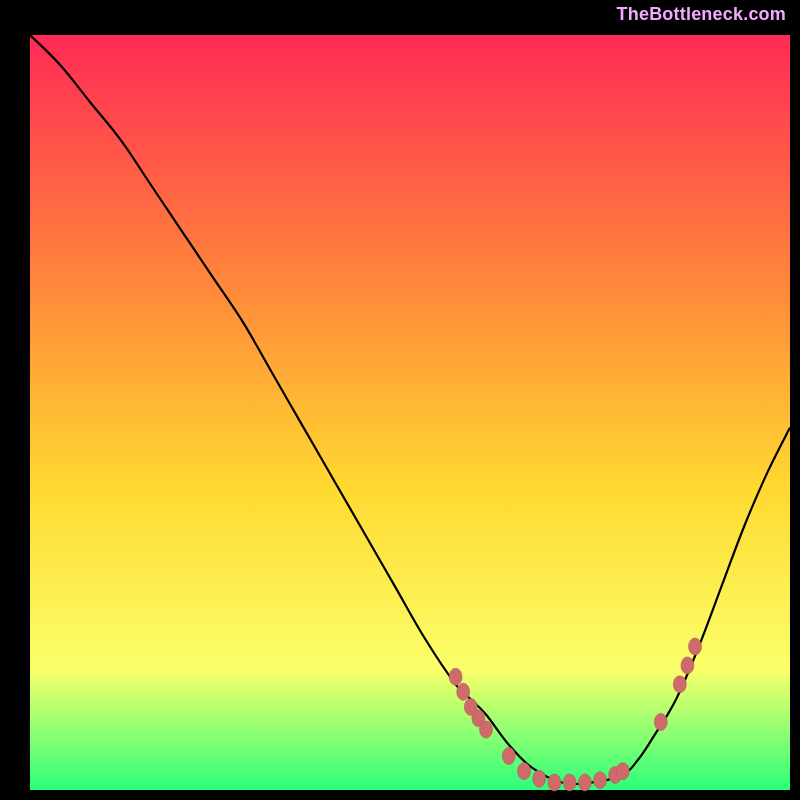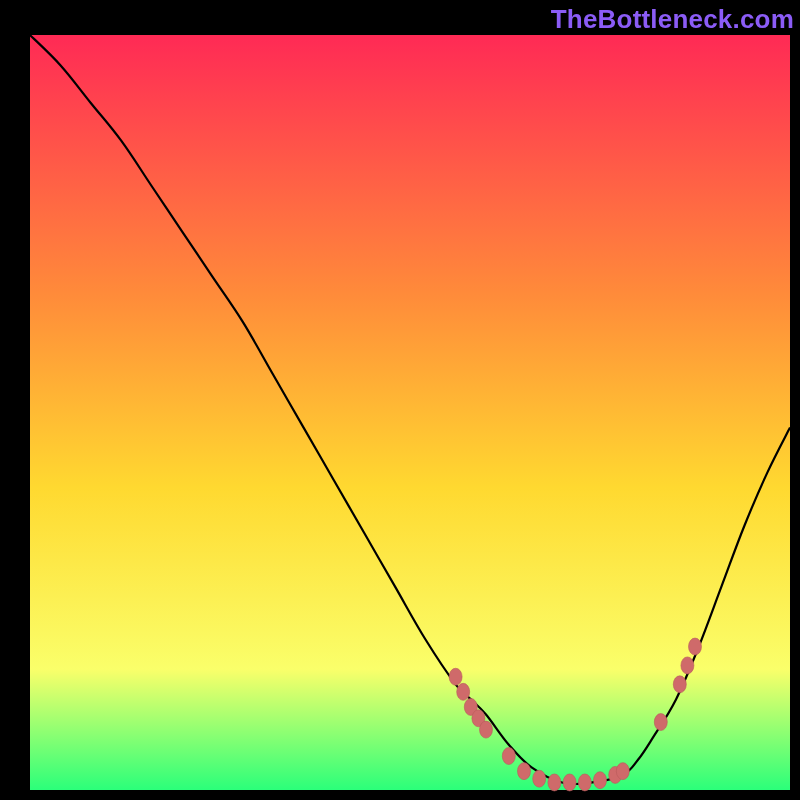--- a/index.html
+++ b/index.html
@@ -13,23 +13,23 @@
   }
   .stage {
     position: relative;
     width: 800px;
     height: 800px;
     background: #000;
   }
   .watermark {
     position: absolute;
     top: 4px;
-    right: 6px;
-    color: #8b5cf6;
-    font-size: 26px;
+    right: 14px;
+    color: #f0abfc;
+    font-size: 18px;
     font-weight: 600;
     letter-spacing: 0.2px;
     z-index: 10;
     user-select: none;
   }
   svg {
     display: block;
   }
 </style>
 </head>

